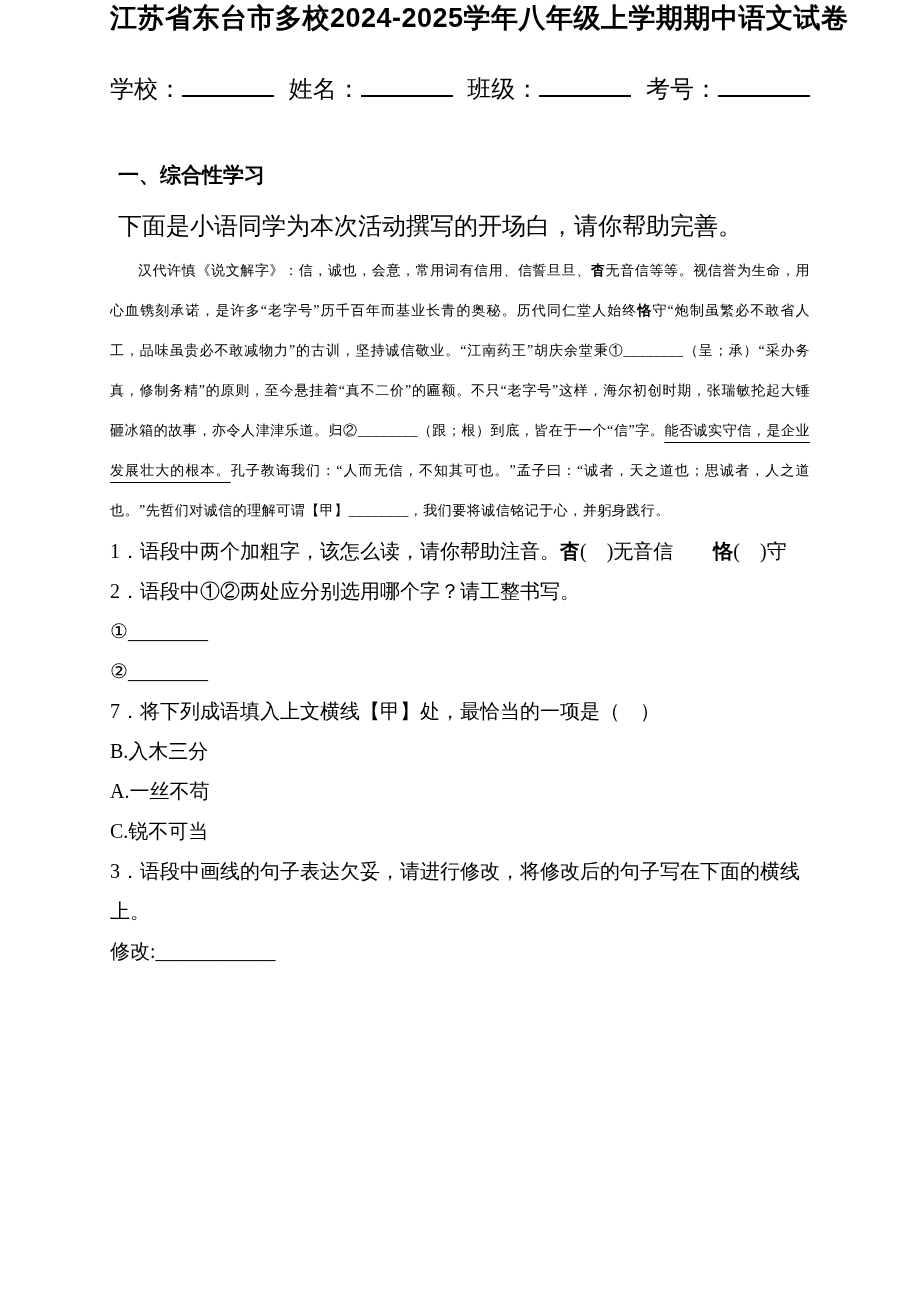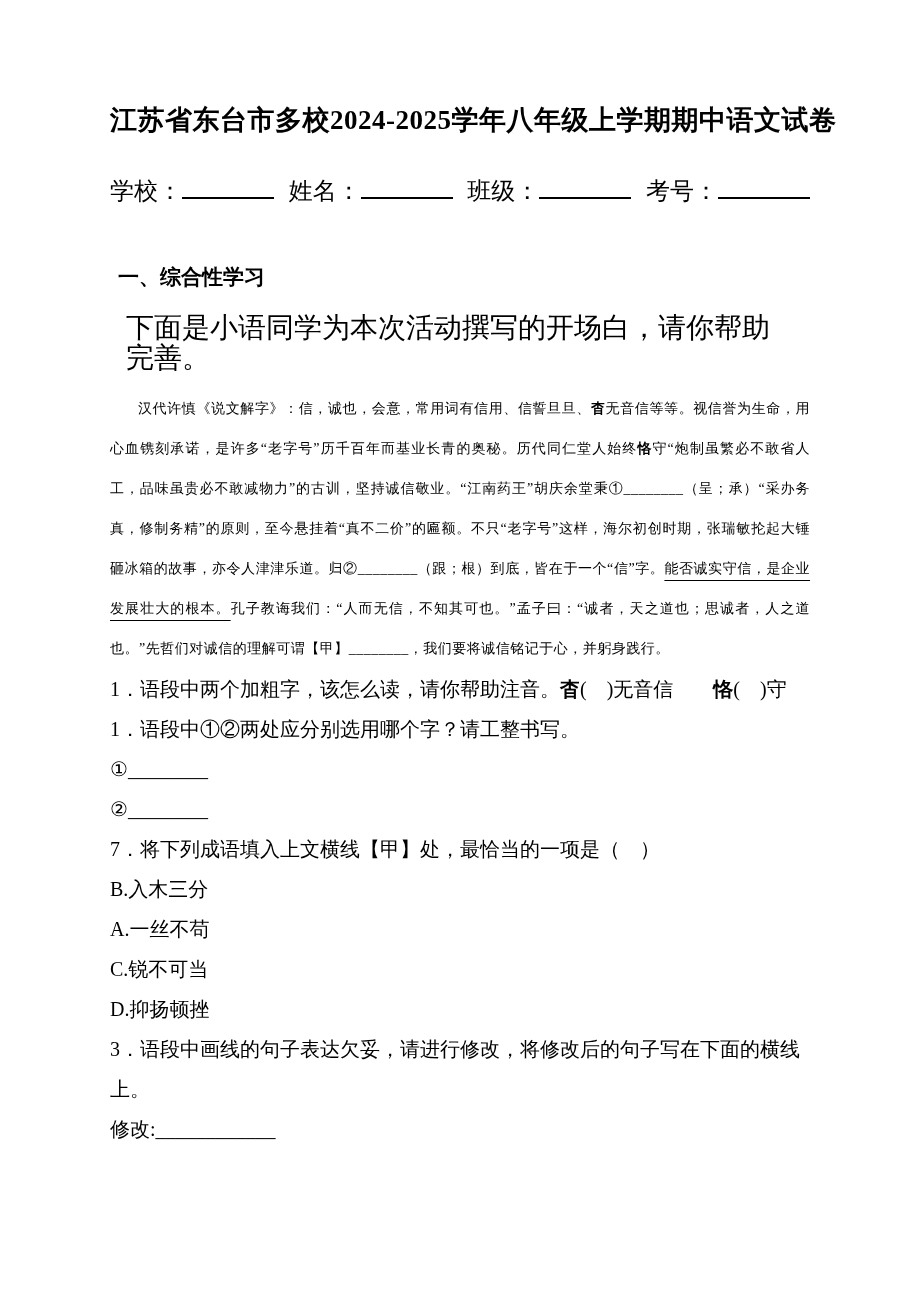--- a/index.html
+++ b/index.html
@@ -15,22 +15,21 @@
     font-family: "Liberation Serif", "DejaVu Serif", serif;
   }
   .page {
     box-sizing: border-box;
     width: 920px;
     height: 1302px;
     padding: 0 110px;
   }
   .doc-title {
     margin: 0;
-    padding-top: 102px;
-    font-family: Liberation Serif, serif;
+    font-family: Liberation Sans, sans-serif;
     font-weight: bold;
     font-size: 27px;
     text-align: center;
     letter-spacing: 0.5px;
     white-space: nowrap;
   }
   .header-fields {
     margin-top: 34px;
     display: flex;
     justify-content: space-between;
@@ -47,23 +46,23 @@
     vertical-align: baseline;
   }
   .section-heading {
     margin: 8px;
     margin-top: 56px;
     font-family: "Liberation Sans", "DejaVu Sans", sans-serif;
     font-weight: bold;
     font-size: 21px;
   }
   .intro {
-    margin: 16px;
+    margin: 8px;
     margin-top: 22px;
-    font-size: 28px;
+    font-size: 24px;
     line-height: 30px;
   }
   .passage {
     margin: 0;
     margin-top: 10px;
     font-size: 14px;
     line-height: 40px;
     text-align: justify;
     text-indent: 2em;
     letter-spacing: 0.5px;
@@ -93,27 +92,26 @@
   </div>
 
   <h2 class="section-heading">一、综合性学习</h2>
 
   <p class="intro">下面是小语同学为本次活动撰写的开场白，请你帮助完善。</p>
 
   <p class="passage"><span>汉代许慎《说文解字》：信，诚也，会意，常用词有信用、信誓旦旦、</span><span class="b">杳</span><span>无音信等等。视信誉为生命，用心血镌刻承诺，是许多“老字号”历千百年而基业长青的奥秘。历代同仁堂人始终</span><span class="b">恪</span><span>守“炮制虽繁必不敢省人工，品味虽贵必不敢减物力”的古训，坚持诚信敬业。“江南药王”胡庆余堂秉①</span><span>________</span><span>（呈；承）“采办务真，修制务精”的原则，至今悬挂着“真不二价”的匾额。不只“老字号”这样，海尔初创时期，张瑞敏抡起大锤砸冰箱的故事，亦令人津津乐道。归②</span><span>________</span><span>（跟；根）到底，皆在于一个“信”字。</span><span class="u">能否诚实守信，是企业发展壮大的根本。</span><span>孔子教诲我们：“人而无信，不知其可也。”孟子曰：“诚者，天之道也；思诚者，人之道也。”先哲们对诚信的理解可谓【甲】</span><span>________</span><span>，我们要将诚信铭记于心，并躬身践行。</span></p>
 
   <div class="qa">
     <p class="q-line"><span>1．语段中两个加粗字，该怎么读，请你帮助注音。</span><span class="b">杳</span><span>(　)无音信　　</span><span class="b">恪</span><span>(　)守</span></p>
-    <p class="q-line">1．语段中①②两处应分别选用哪个字？请工整书写。</p>
+    <p class="q-line">2．语段中①②两处应分别选用哪个字？请工整书写。</p>
     <p class="q-line">①________</p>
     <p class="q-line">②________</p>
     <p class="q-line">7．将下列成语填入上文横线【甲】处，最恰当的一项是（　）</p>
     <div class="options">
       <p class="q-line">B.入木三分</p>
       <p class="q-line">A.一丝不苟</p>
       <p class="q-line">C.锐不可当</p>
-      <p class="q-line">D.抑扬顿挫</p>
     </div>
     <p class="q-line">3．语段中画线的句子表达欠妥，请进行修改，将修改后的句子写在下面的横线上。</p>
     <p class="q-line fix-line"><span>修改:</span><span>____________</span></p>
   </div>
 
 </div>
 
 </body></html>

